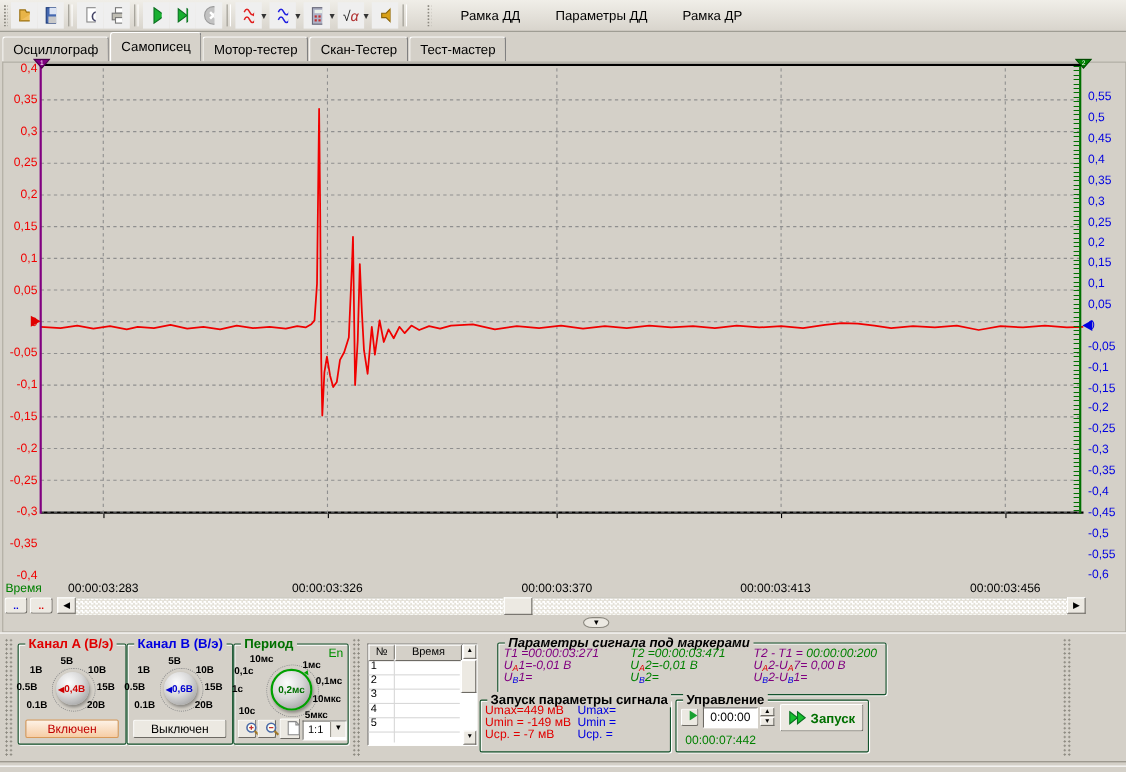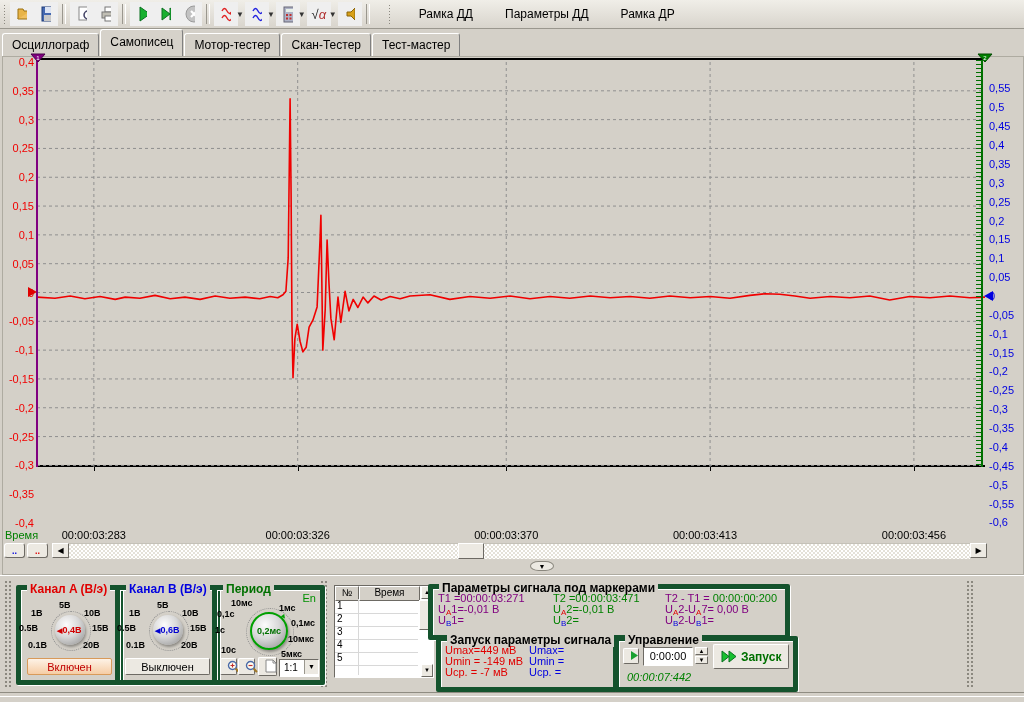--- a/index.html
+++ b/index.html
@@ -46,21 +46,21 @@
         background-image:repeating-conic-gradient(#fff 0 25%,#e4e1d8 0 50%);background-size:4px 4px;}
   #sbthumb{position:absolute;width:24px;height:14px;background:#ece9e2;border:1px solid;
         border-color:#fff #6d6a64 #6d6a64 #fff;}
   #collapsebtn{position:absolute;width:24px;height:10px;background:#ece9e2;border:1px solid #8a877e;
         border-radius:50%/70%;font-size:7px;text-align:center;line-height:9px;padding:0;}
   
   #bottompanel{left:0;top:575px;width:1024px;height:117px;background:#d4d0c8;
         border-top:1px solid #fff;}
   .vgrip{position:absolute;width:8px;background-image:radial-gradient(#8b887f 1px,transparent 1px);
         background-size:4px 4px;}
-  .grp{position:absolute;border:5px solid #14532d;border-radius:2px;
+  .grp{position:absolute;border:1px solid #14532d;border-radius:2px;
        box-shadow:1px 1px 0 #fff, inset 1px 1px 0 #fff;}
   .grptitle{position:absolute;top:-8px;left:6px;background:#d4d0c8;padding:0 3px;
        font-weight:bold;font-size:12px;white-space:nowrap;}
   .knob{position:absolute;border-radius:50%;
        background:radial-gradient(circle at 38% 32%,#fcfcfc,#d8d8d8 45%,#a8a8a8 80%,#8e8e8e);
        box-shadow:1px 2px 3px rgba(0,0,0,.35);}
   .tickring{position:absolute;border:1px dotted #8f8f8f;border-radius:50%;}
   .dlab{position:absolute;font-size:9px;font-weight:bold;white-space:nowrap;}
   .knobval{position:absolute;font-size:9px;font-weight:bold;white-space:nowrap;}
   .statebtn{position:absolute;font-size:11px;text-align:center;border-radius:2px;
@@ -73,21 +73,21 @@
        border-color:#fff #6d6a64 #6d6a64 #fff;font-size:10px;text-align:center;line-height:12px;}
   .trow{position:absolute;left:0;width:83px;height:13px;border-bottom:1px solid #d8d8d8;font-size:10px;}
   .tnum{position:absolute;left:2px;top:0;}
   .tdiv{position:absolute;top:13px;width:1px;background:#d8d8d8;}
   
   .pline{height:10px;line-height:10px;font-size:11px;white-space:nowrap;margin-bottom:1px;}
   .seg-sa{color:#e00000;font-size:8px;vertical-align:-2px;}
   .seg-sb{color:#0000e0;font-size:8px;vertical-align:-2px;}
   .seg-pp{color:#800080;}
   .seg-gg{color:#008000;}
-  .redln{color:#e00000;}  .bluln{color:#0000e0;}  .grnln{color:#008000;font-style:italic;}
+  .redln{color:#e00000;}  .bluln{color:#0000e0;}  .grnln{color:#008000;}
   .spin{position:absolute;width:13px;height:8px;background:#ece9e2;border:1px solid;
        border-color:#fff #6d6a64 #6d6a64 #fff;font-size:6px;line-height:7px;text-align:center;padding:0;}
   #bottomedge{left:0;top:692px;width:1024px;height:3px;border-top:1px solid #8f8c82;border-bottom:1px solid #fff;}
 </style>
 </head>
 <body>
 
 <div class="abs" id="toolbar">
   <span class="gripper"></span>
   <button class="tbtn">
@@ -399,21 +399,21 @@
       <div class="trow" style="top: 66px;">
         <span class="tnum">5</span>
       </div>
     </div>
   <div class="tdiv" style="left:23px;height:76px;"></div>
   <button class="spin" style="right:0;top:0;width:12px;height:13px;">▲</button>
   <div style="position:absolute;right:0;top:14px;width:12px;height:28px;background:#ece9e2;border:1px solid;border-color:#fff #6d6a64 #6d6a64 #fff;"></div>
   <button class="spin" style="right:0;bottom:0;width:12px;height:13px;">▼</button>
 </div>
 
-<div class="grp" style="left:428px;top:584px;width:352px;height:46px;">
+<div class="grp" style="left:452px;top:584px;width:352px;height:46px;font-style:italic;">
   <span class="grptitle">Параметры сигнала под маркерами</span>
   <div style="position: absolute; left: 5px; top: 4px; color: rgb(128, 0, 128);">
       <div class="pline"><span>T1 =00:00:03:271</span></div>
       <div class="pline"><span>U</span><span class="seg-sa">A</span><span>1=-0,01 В</span></div>
       <div class="pline"><span>U</span><span class="seg-sb">B</span><span>1=</span></div>
     </div>
   <div style="position: absolute; left: 120px; top: 4px; color: rgb(0, 128, 0);">
       <div class="pline"><span>T2 =00:00:03:471</span></div>
       <div class="pline"><span>U</span><span class="seg-sa">A</span><span>2=-0,01 В</span></div>
       <div class="pline"><span>U</span><span class="seg-sb">B</span><span>2=</span></div>

